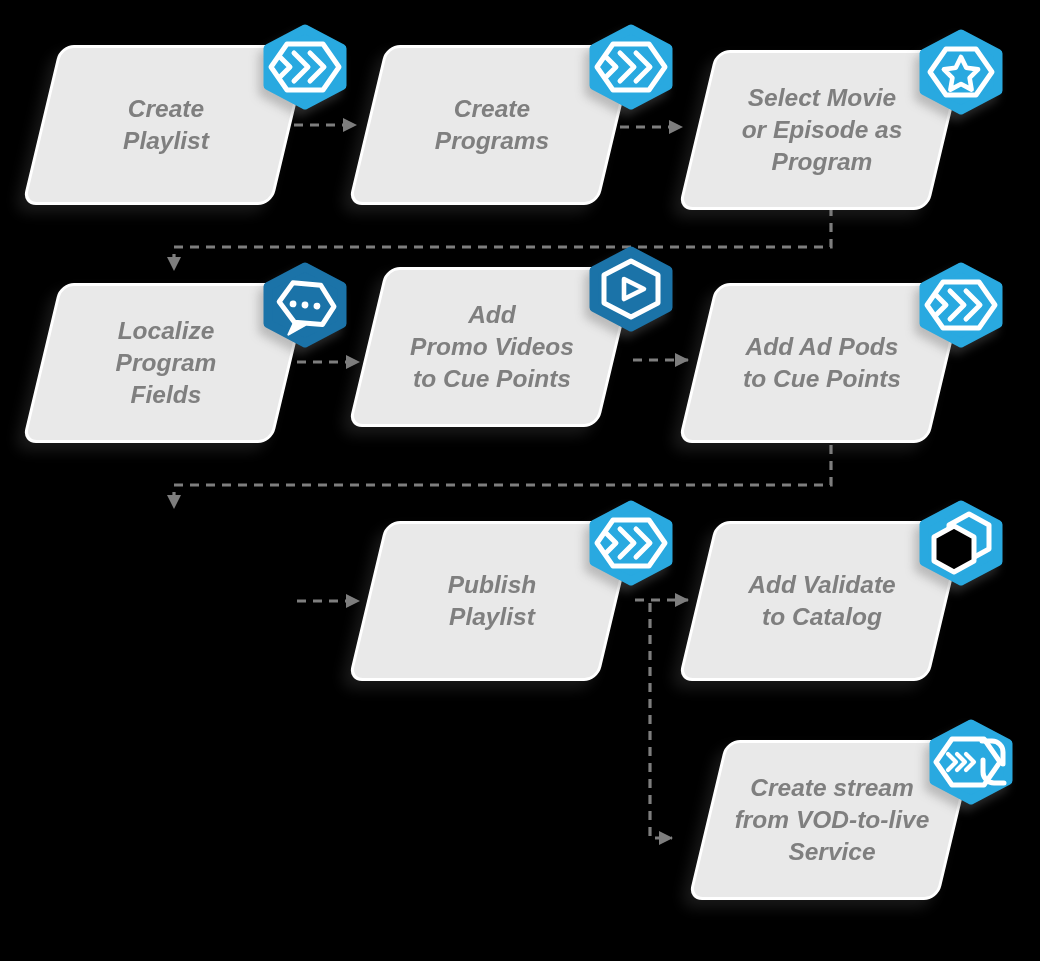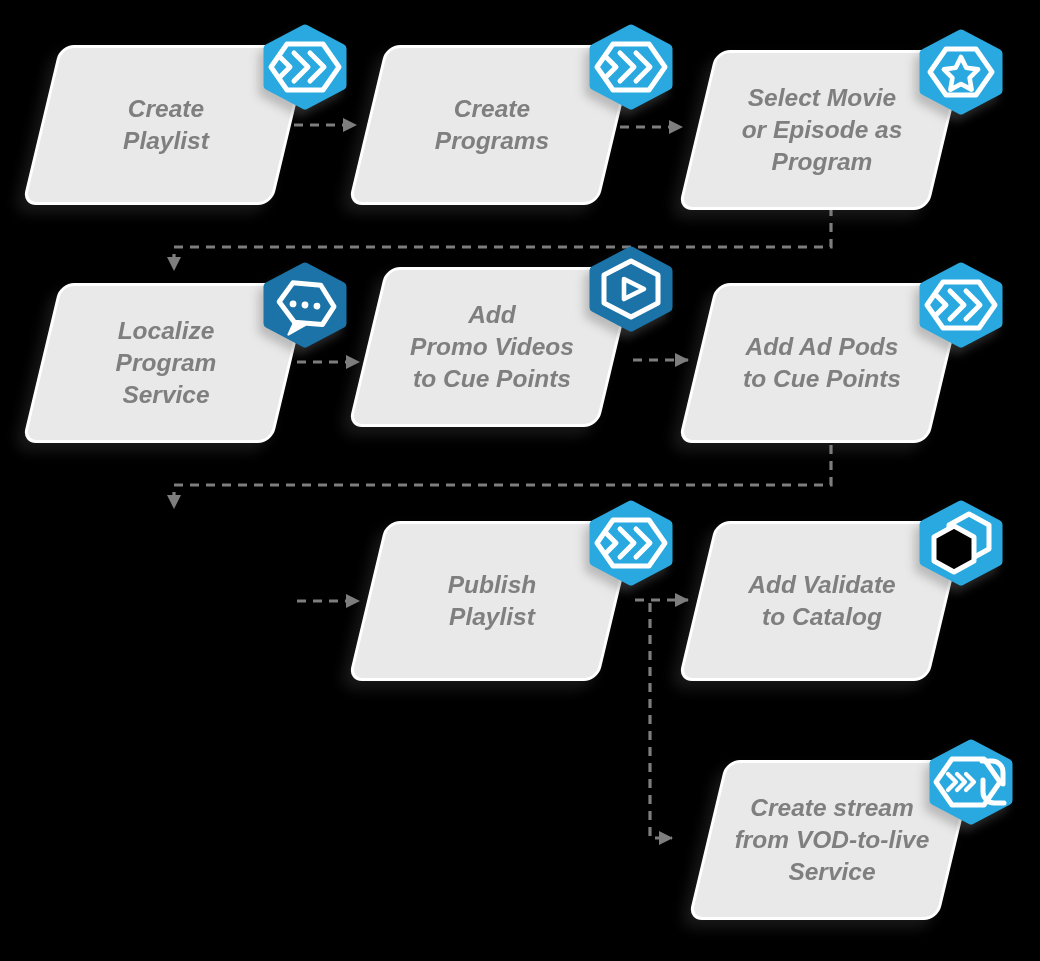--- a/index.html
+++ b/index.html
@@ -151,21 +151,21 @@
     <svg class="badge" viewBox="0 0 90 88">
       <path class="hexbg" d="M45,6 L82,25.5 V62.5 L45,82 L8,62.5 V25.5 Z"></path>
         <use href="#sym-star"></use>
       </svg>
   </div>
 
   <div class="node" style="left:41px;top:283px">
     <div class="plate"></div>
     <div class="label">Localize
 Program
-Service</div>
+Fields</div>
     <svg class="badge dark" viewBox="0 0 90 88">
       <path class="hexbg" d="M45,6 L82,25.5 V62.5 L45,82 L8,62.5 V25.5 Z"></path>
         <use href="#sym-chat"></use>
       </svg>
   </div>
 
   <div class="node" style="left:367px;top:267px">
     <div class="plate"></div>
     <div class="label">Add
 Promo Videos
@@ -200,21 +200,21 @@
   <div class="node" style="left:697px;top:521px">
     <div class="plate"></div>
     <div class="label">Add Validate
 to Catalog</div>
     <svg class="badge" viewBox="0 0 90 88">
       <path class="hexbg" d="M45,6 L82,25.5 V62.5 L45,82 L8,62.5 V25.5 Z"></path>
         <use href="#sym-catalog"></use>
       </svg>
   </div>
 
-  <div class="node" style="left:707px;top:760px">
+  <div class="node" style="left:707px;top:740px">
     <div class="plate"></div>
     <div class="label">Create stream
 from VOD-to-live
 Service</div>
     <svg class="badge" viewBox="0 0 90 88">
       <path class="hexbg" d="M45,6 L82,25.5 V62.5 L45,82 L8,62.5 V25.5 Z"></path>
         <use href="#sym-vod"></use>
       </svg>
   </div>
 

